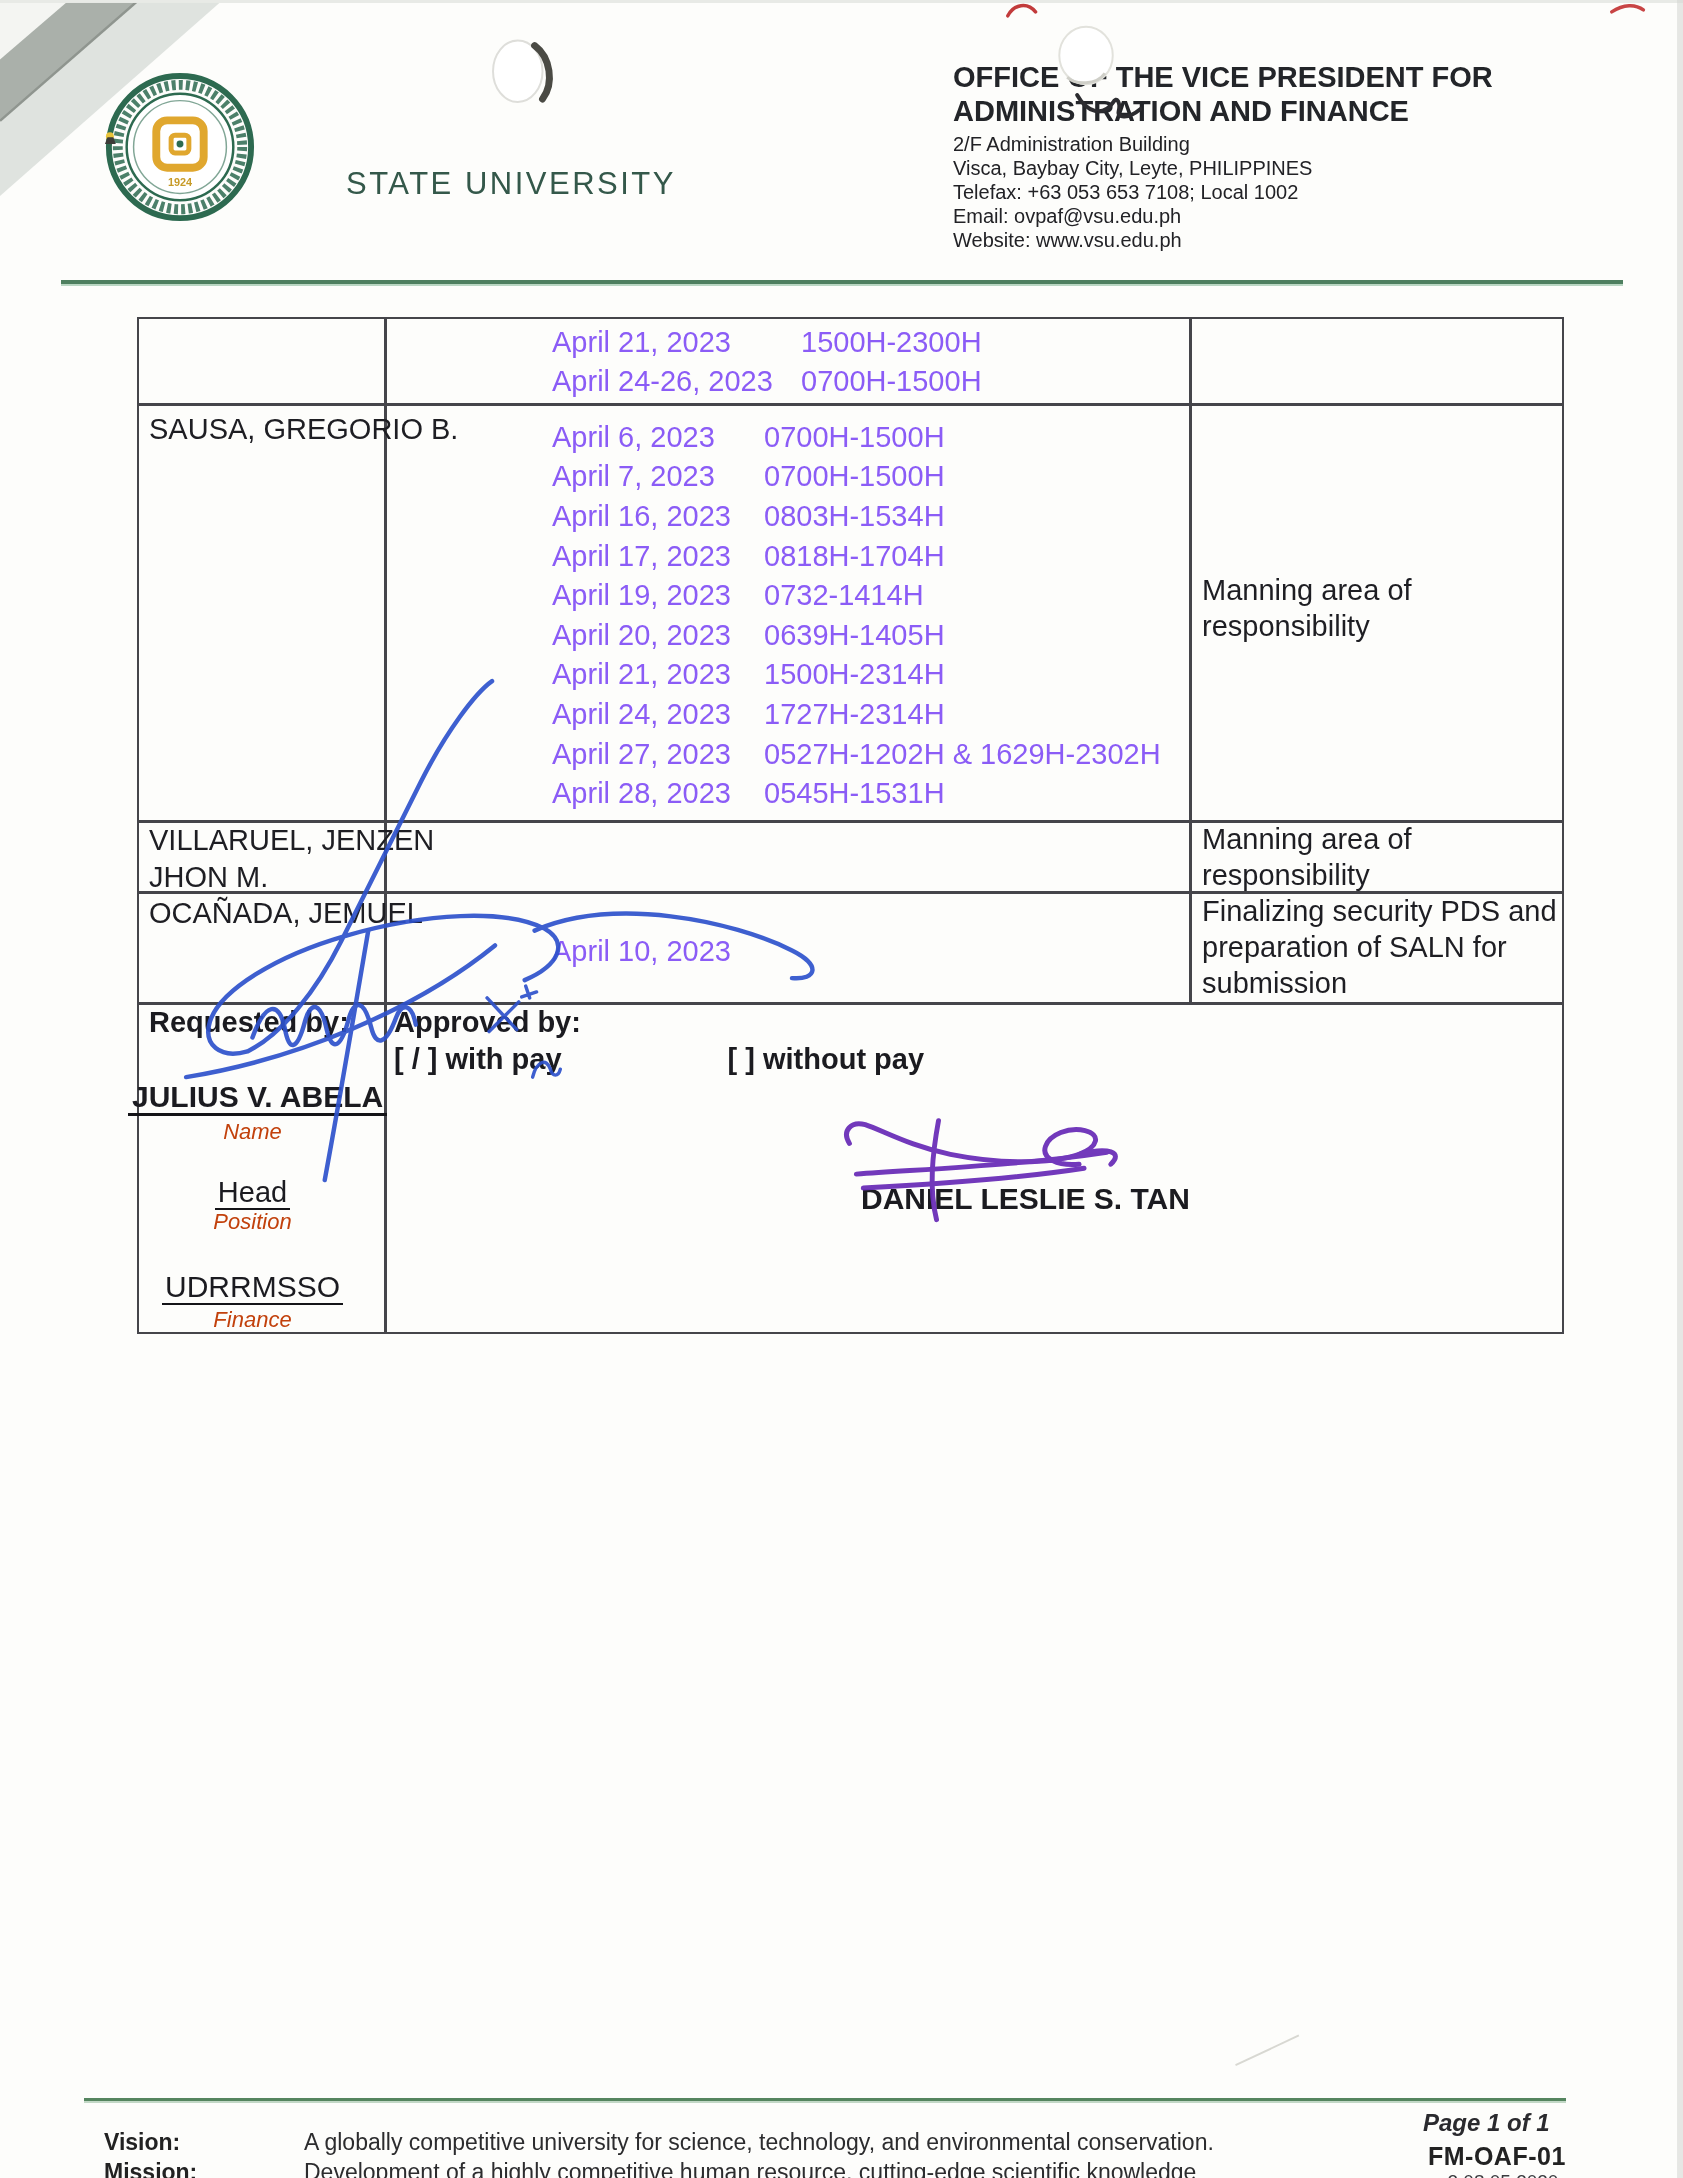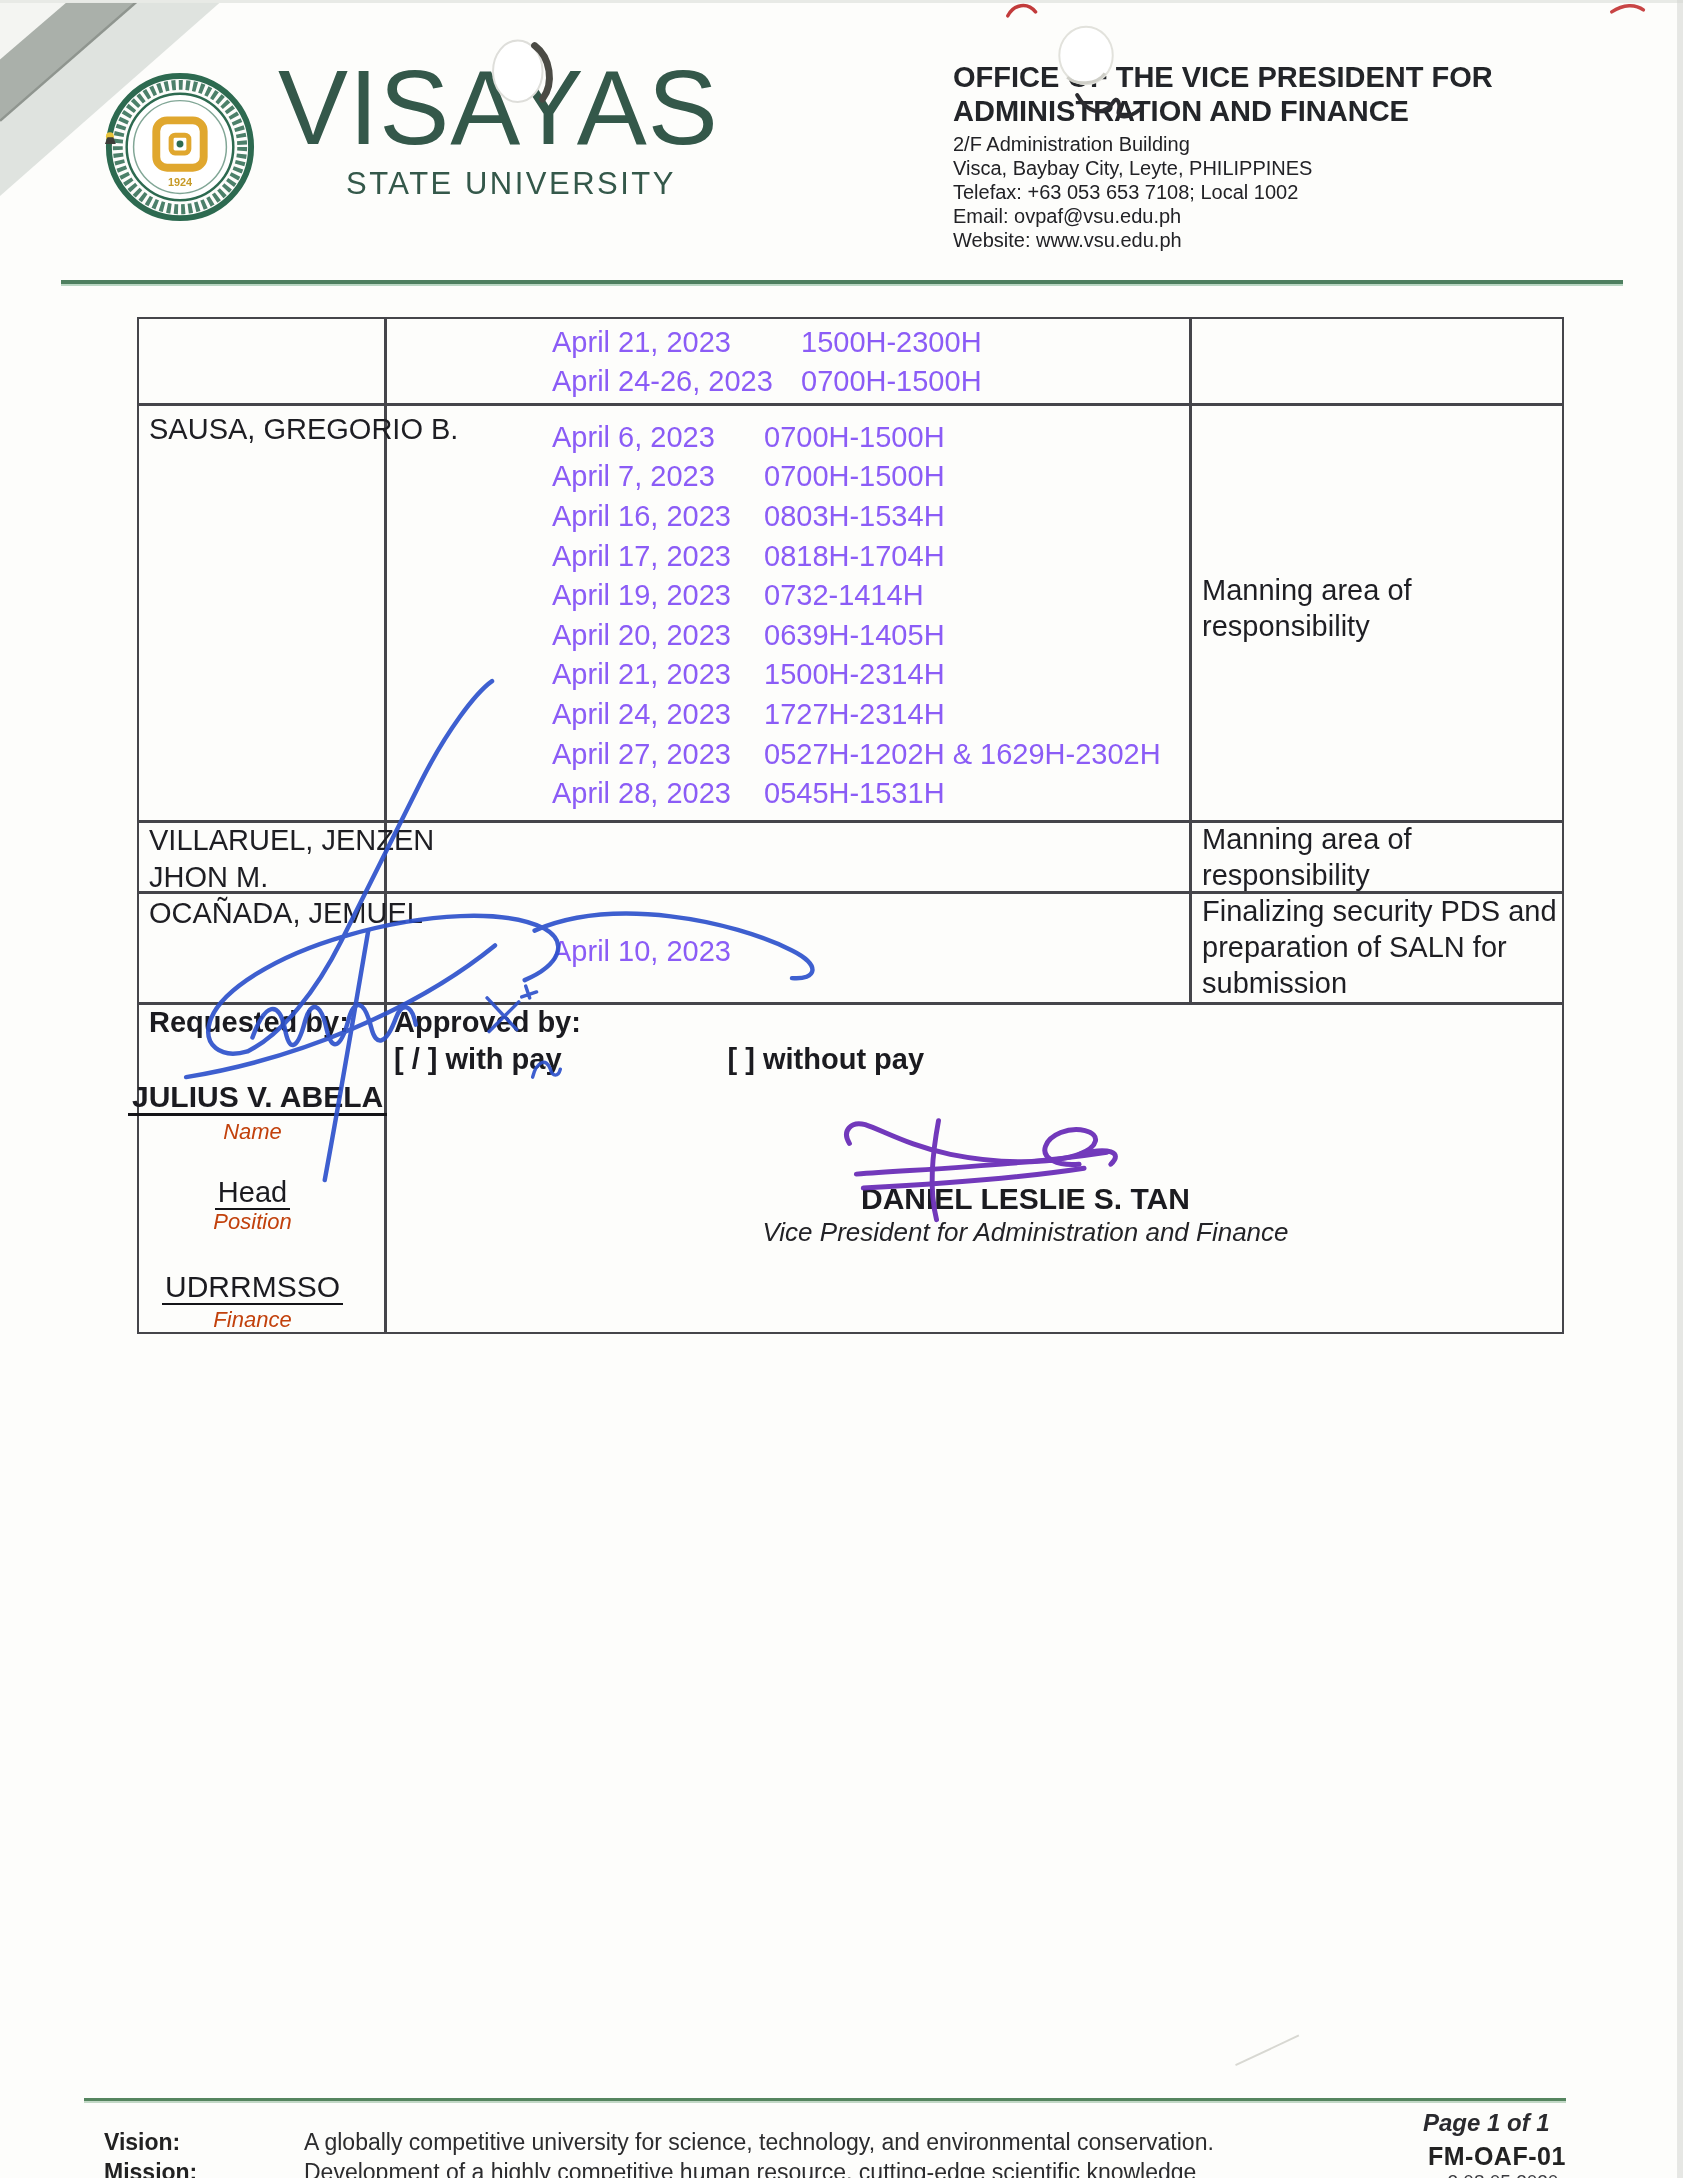--- a/index.html
+++ b/index.html
@@ -68,21 +68,20 @@
     <circle cx="81" cy="77" r="54" fill="#ffffff" stroke="#2d6a50" stroke-width="2.5"></circle>
     <circle cx="81" cy="77" r="47" fill="none" stroke="#2d6a50" stroke-width="1.5" opacity="0.6"></circle>
     <rect x="57" y="50" width="48" height="48" rx="11" fill="none" stroke="#e0a72e" stroke-width="8"></rect>
     <rect x="72" y="65" width="18" height="18" rx="4" fill="none" stroke="#e0a72e" stroke-width="5"></rect>
     <circle cx="81" cy="74" r="3.5" fill="#2d6a50"></circle>
     <text x="81" y="116" text-anchor="middle" font-family="Liberation Sans, sans-serif" font-size="11" fill="#c79b28" font-weight="700">1924</text>
     <circle cx="10" cy="66" r="4" fill="#e8c33a"></circle>
     <path d="M 5,74 h 11 l -2.5,-7 h -6 z" fill="#3c3c38"></path>
   </svg>
 
-  <div class="wm1">VISAYAS</div>
   <div class="wm2">STATE UNIVERSITY</div>
 
   <div class="hdr-l1">OFFICE OF THE VICE PRESIDENT FOR</div>
   <div class="hdr-l2">ADMINISTRATION AND FINANCE</div>
   <div class="hdr-addr">
     <div>2/F Administration Building</div>
     <div>Visca, Baybay City, Leyte, PHILIPPINES</div>
     <div>Telefax: +63 053 653 7108; Local 1002</div>
     <div>Email: ovpaf@vsu.edu.ph</div>
     <div>Website: www.vsu.edu.ph</div>
@@ -153,21 +152,20 @@
   <div class="c1c f29" style="top:1176px">
     <span class="us2">Head</span>
   </div>
   <div class="c1c it f26" style="top:1209px">Position</div>
   <div class="c1c f30" style="top:1270px">
     <span class="us2">UDRRMSSO</span>
   </div>
   <div class="c1c it f26" style="top:1307px">Finance</div>
 
   <div class="c2c bold f30" style="top:1182px">DANIEL LESLIE S. TAN</div>
-  <div class="c2c it" style="top:1217px;font-size:26px;color:#232327">Vice President for Administration and Finance</div>
 
   <div class="rule-bot"></div>
   <div class="pg">Page 1 of 1</div>
   <div class="flab" style="top:2129px">Vision:</div>
   <div class="ftxt" style="top:2129px">A globally competitive university for science, technology, and environmental conservation.</div>
   <div class="flab" style="top:2159px">Mission:</div>
   <div class="ftxt" style="top:2159px">Development of a highly competitive human resource, cutting-edge scientific knowledge</div>
   <div class="fcode">FM-OAF-01</div>
   <div class="fver">v2 08.05.2020</div>
 

